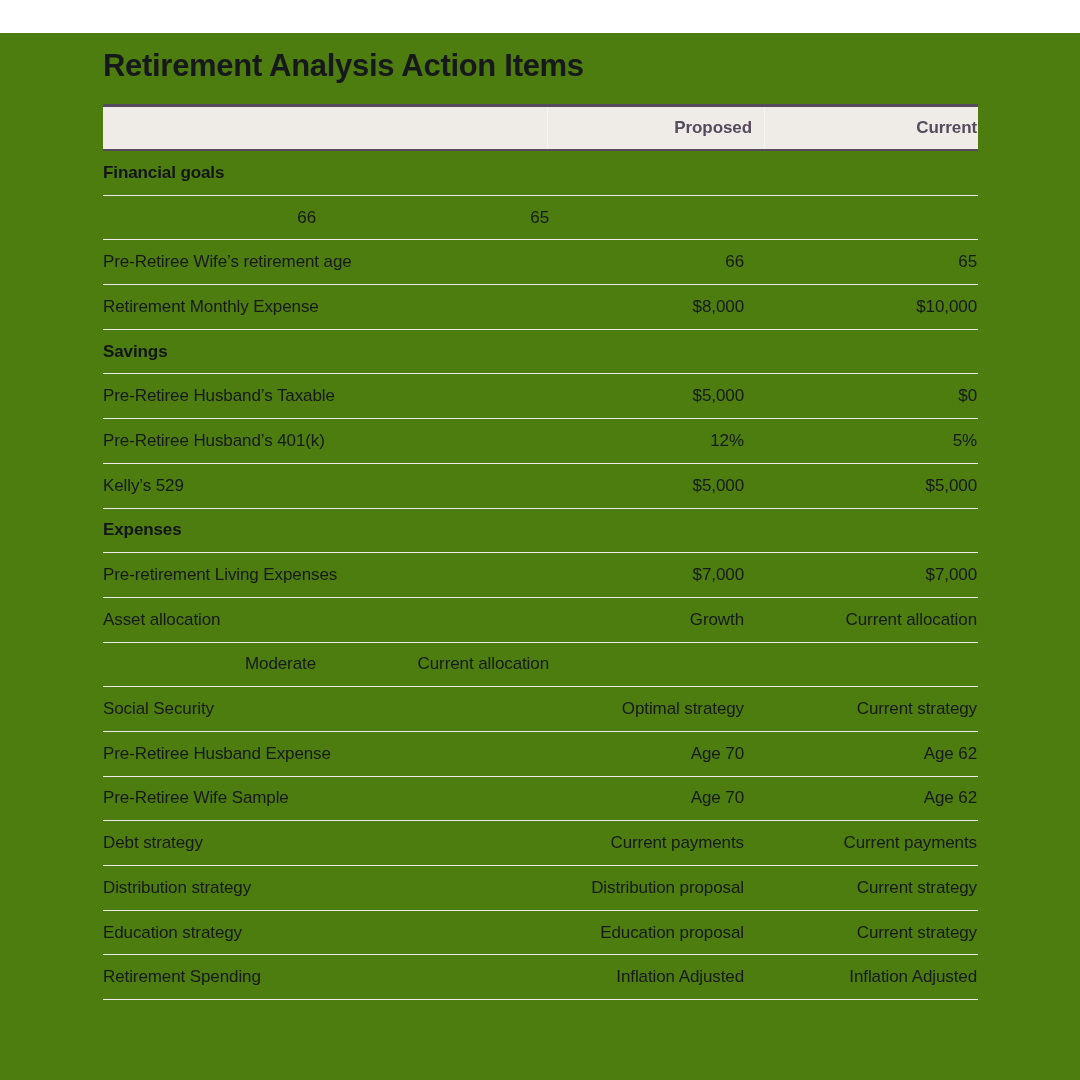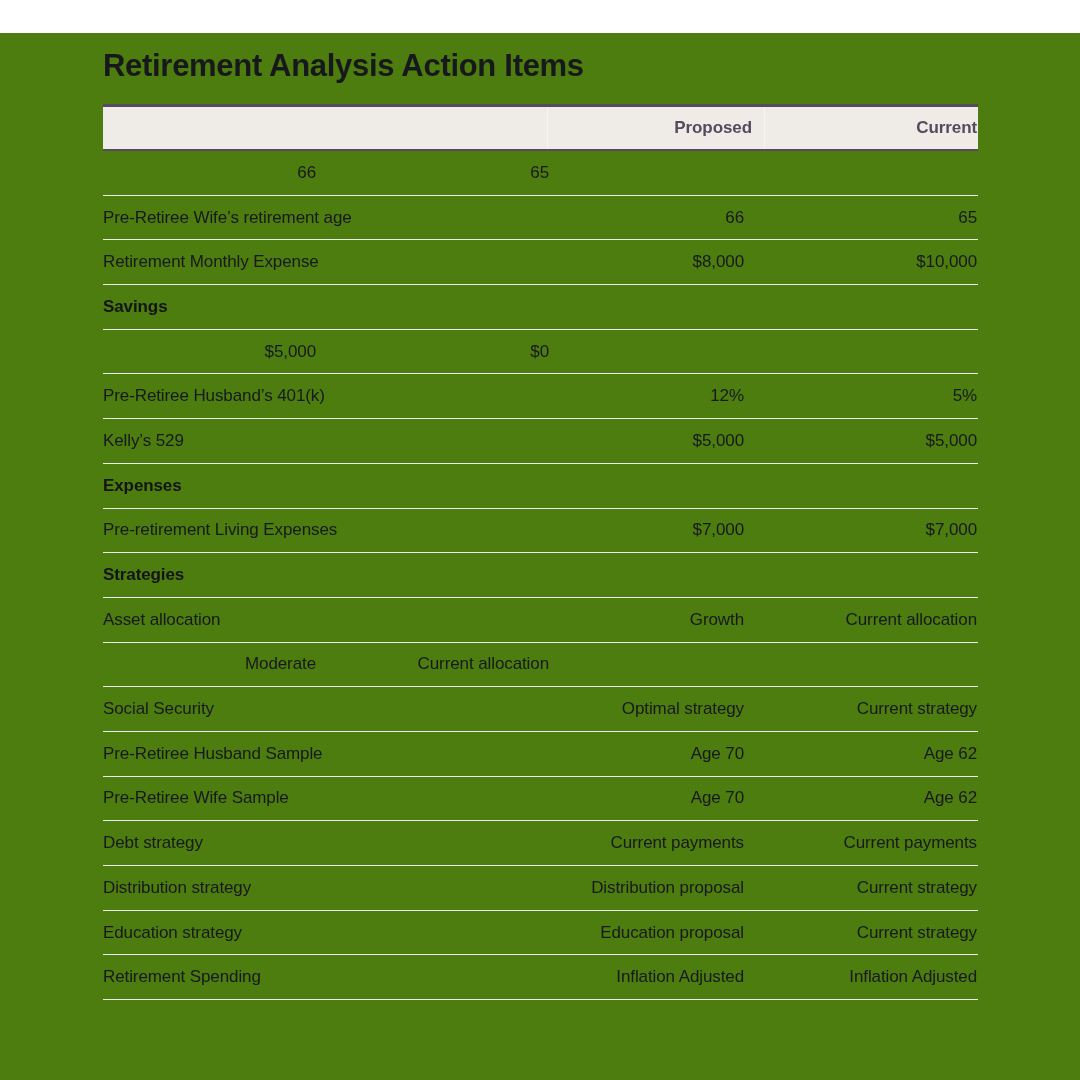--- a/index.html
+++ b/index.html
@@ -84,39 +84,45 @@
     <div class="table">
 
       <div class="thead">
         <div class="cell label-col"></div>
         <div class="cell proposed-col">Proposed</div>
         <div class="cell current-col">Current</div>
       </div>
 
       <div id="tbody">
           <div class="row">
+            <div class="cell label-col section-name">Financial goals</div>
+            <div class="cell proposed-col"></div>
+            <div class="cell current-col"></div>
+          </div>
+          <div class="row">
             <div class="cell proposed-col">66</div>
             <div class="cell current-col">65</div>
           </div>
           <div class="row">
             <div class="cell label-col">Pre-Retiree Wife’s retirement age</div>
             <div class="cell proposed-col">66</div>
             <div class="cell current-col">65</div>
           </div>
           <div class="row">
             <div class="cell label-col">Retirement Monthly Expense</div>
             <div class="cell proposed-col">$8,000</div>
             <div class="cell current-col">$10,000</div>
           </div>
           <div class="row">
             <div class="cell label-col section-name">Savings</div>
             <div class="cell proposed-col"></div>
             <div class="cell current-col"></div>
           </div>
           <div class="row">
+            <div class="cell label-col">Pre-Retiree Husband’s Taxable</div>
             <div class="cell proposed-col">$5,000</div>
             <div class="cell current-col">$0</div>
           </div>
           <div class="row">
             <div class="cell label-col">Pre-Retiree Husband’s 401(k)</div>
             <div class="cell proposed-col">12%</div>
             <div class="cell current-col">5%</div>
           </div>
           <div class="row">
             <div class="cell label-col">Kelly’s 529</div>
@@ -127,40 +133,35 @@
             <div class="cell label-col section-name">Expenses</div>
             <div class="cell proposed-col"></div>
             <div class="cell current-col"></div>
           </div>
           <div class="row">
             <div class="cell label-col">Pre-retirement Living Expenses</div>
             <div class="cell proposed-col">$7,000</div>
             <div class="cell current-col">$7,000</div>
           </div>
           <div class="row">
-            <div class="cell label-col section-name">Strategies</div>
-            <div class="cell proposed-col"></div>
-            <div class="cell current-col"></div>
-          </div>
-          <div class="row">
             <div class="cell label-col">Asset allocation</div>
             <div class="cell proposed-col">Growth</div>
             <div class="cell current-col">Current allocation</div>
           </div>
           <div class="row">
             <div class="cell proposed-col">Moderate</div>
             <div class="cell current-col">Current allocation</div>
           </div>
           <div class="row">
             <div class="cell label-col">Social Security</div>
             <div class="cell proposed-col">Optimal strategy</div>
             <div class="cell current-col">Current strategy</div>
           </div>
           <div class="row">
-            <div class="cell label-col">Pre-Retiree Husband Sample</div>
+            <div class="cell label-col">Pre-Retiree Husband Expense</div>
             <div class="cell proposed-col">Age 70</div>
             <div class="cell current-col">Age 62</div>
           </div>
           <div class="row">
             <div class="cell label-col">Pre-Retiree Wife Sample</div>
             <div class="cell proposed-col">Age 70</div>
             <div class="cell current-col">Age 62</div>
           </div>
           <div class="row">
             <div class="cell label-col">Debt strategy</div>

